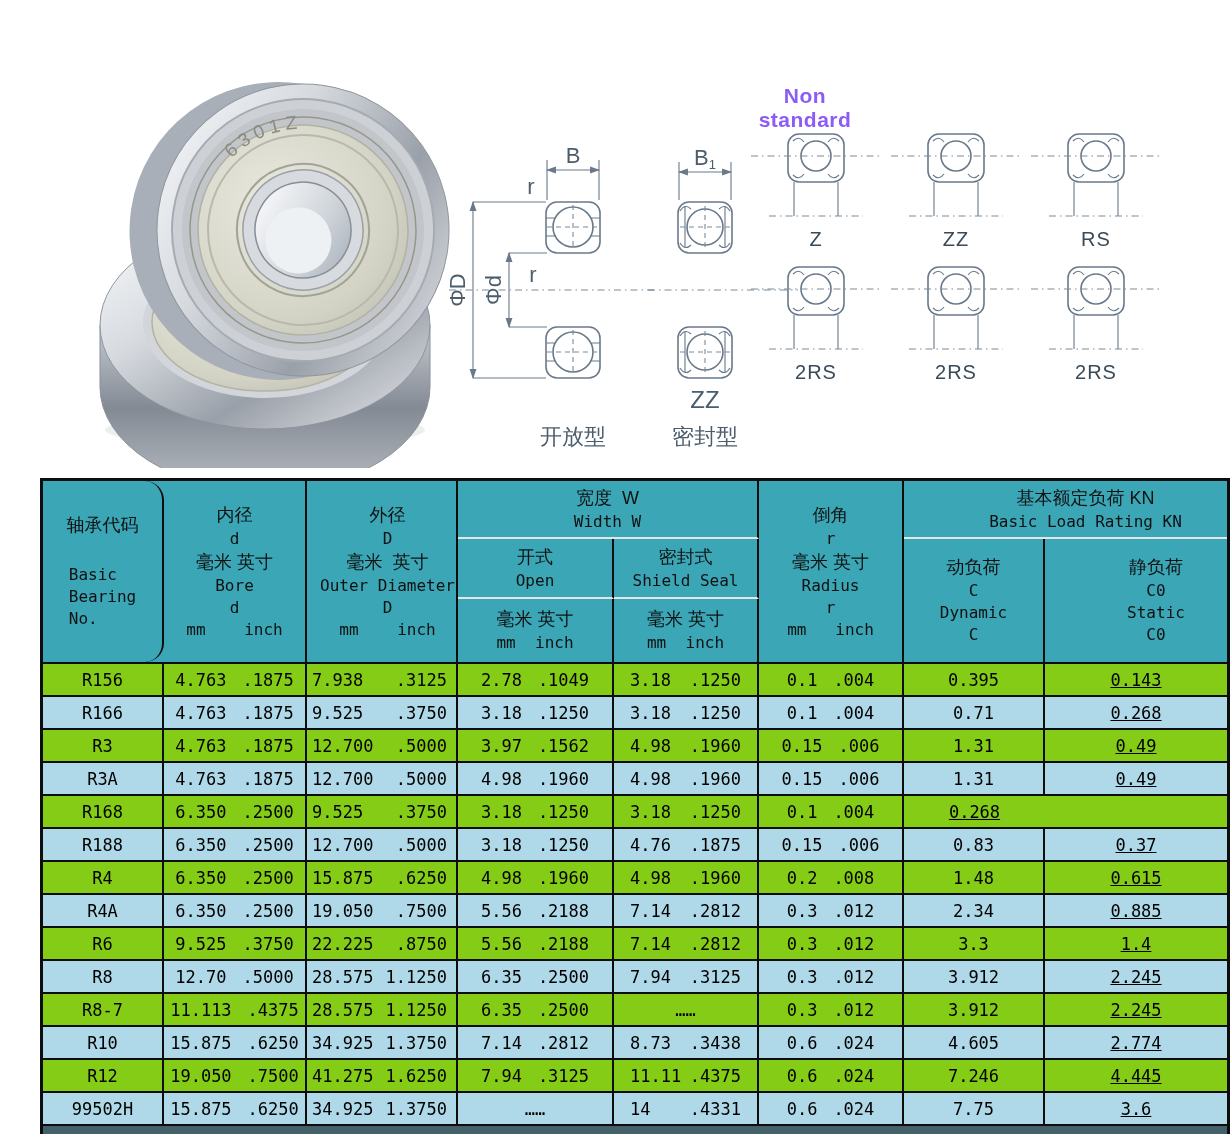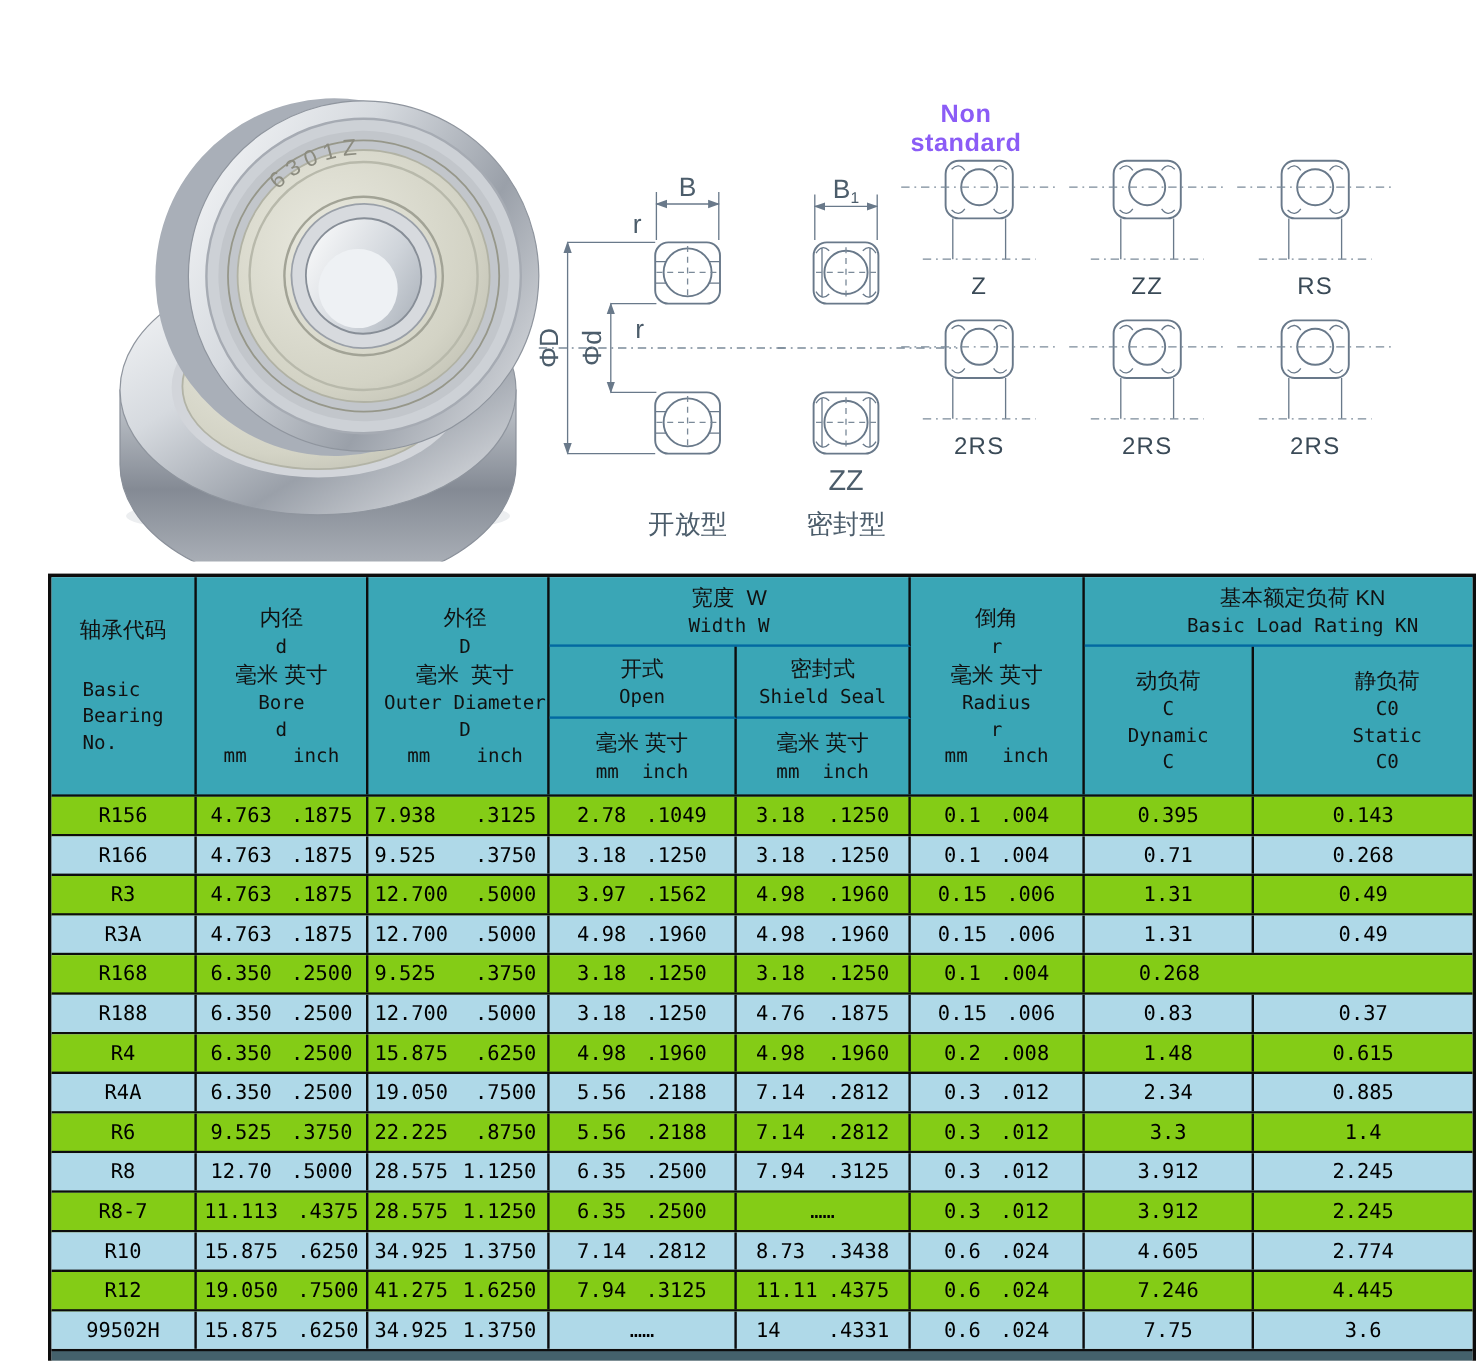--- a/index.html
+++ b/index.html
@@ -27,36 +27,36 @@
   .mini-caption{font-size:20px;color:#3a4a57;margin-top:2px;letter-spacing:1px;}
 
   
   .spec-table{position:absolute;left:40px;top:478px;width:1190px;
       border:3px solid #0d0d0d;box-sizing:border-box;
       font-family:"DejaVu Sans Mono","Liberation Mono",monospace;}
   .hgrid{display:grid;width:100%;
       grid-template-columns:121px 143px 151px 156px 145px 145px 141px auto;
       grid-template-rows:58px 60px 63px;
       background:#3AA6B6;border-bottom:2px solid #0d0d0d;box-sizing:border-box;}
-  .hcell{border-right:2px solid #0d0d0d;border-bottom:2px solid #0369a1;
+  .hcell{border-right:2px solid #0d0d0d;border-bottom:2px solid #e5e5e5;
       display:flex;flex-direction:column;align-items:center;justify-content:center;
       box-sizing:border-box;overflow:hidden;}
   .hcell.last{border-right:none;padding-left:40px;}
   .hcell.nb{border-bottom:none;}
   .zh{font-family:"Liberation Sans",sans-serif;font-size:18px;line-height:25px;white-space:pre;}
   .en{font-size:16px;line-height:22px;white-space:pre;}
   .tbody{display:flex;flex-direction:column;height:460px;}
   .trow{flex:1;display:grid;
       grid-template-columns:121px 143px 151px 156px 145px 145px 141px auto;
       background:#84cc16;border-bottom:2px solid #0d0d0d;box-sizing:border-box;}
   .trow.alt{background:#AFD9E8;}
   .trow:last-child{border-bottom:none;}
   .cell{border-right:2px solid #0d0d0d;box-sizing:border-box;
       display:flex;align-items:center;font-size:17px;color:#000;}
-  .cell:last-child{border-right:none;}
+  .cell:last-child{border-right:none;text-decoration:underline;}
   .cell.single{justify-content:center;}
   .cell.pc{justify-content:center;gap:16px;}
   .cell.pb{justify-content:space-between;padding:0 9px 0 5px;}
   .cell.pb2{justify-content:space-between;padding:0 16px;}
   .cell.onlyone{justify-content:center;gap:0;padding:0;}
   .strip{height:8px;background:#44616B;border-top:2px solid #0d0d0d;}
 </style>
 </head>
 <body>
 
@@ -278,21 +278,21 @@
       </g>
     </svg>
     <div class="mini-caption">2RS</div>
   </div>
 </div>
 </div>
 
 <div class="spec-table">
   <div class="hgrid">
 
-    <div class="hcell nb" style="grid-row:1/4;grid-column:1;">
+    <div class="hcell nb" style="grid-row:1/4;grid-column:1;border-radius:19px;">
       <div class="zh">轴承代码</div>
       <div class="en" style="margin-top:26px;white-space:pre-line;">Basic
 Bearing
 No.</div>
     </div>
 
     <div class="hcell nb" style="grid-row:1/4;grid-column:2;">
       <div class="zh">内径</div>
       <div class="en">d</div>
       <div class="zh">毫米 英寸</div>

